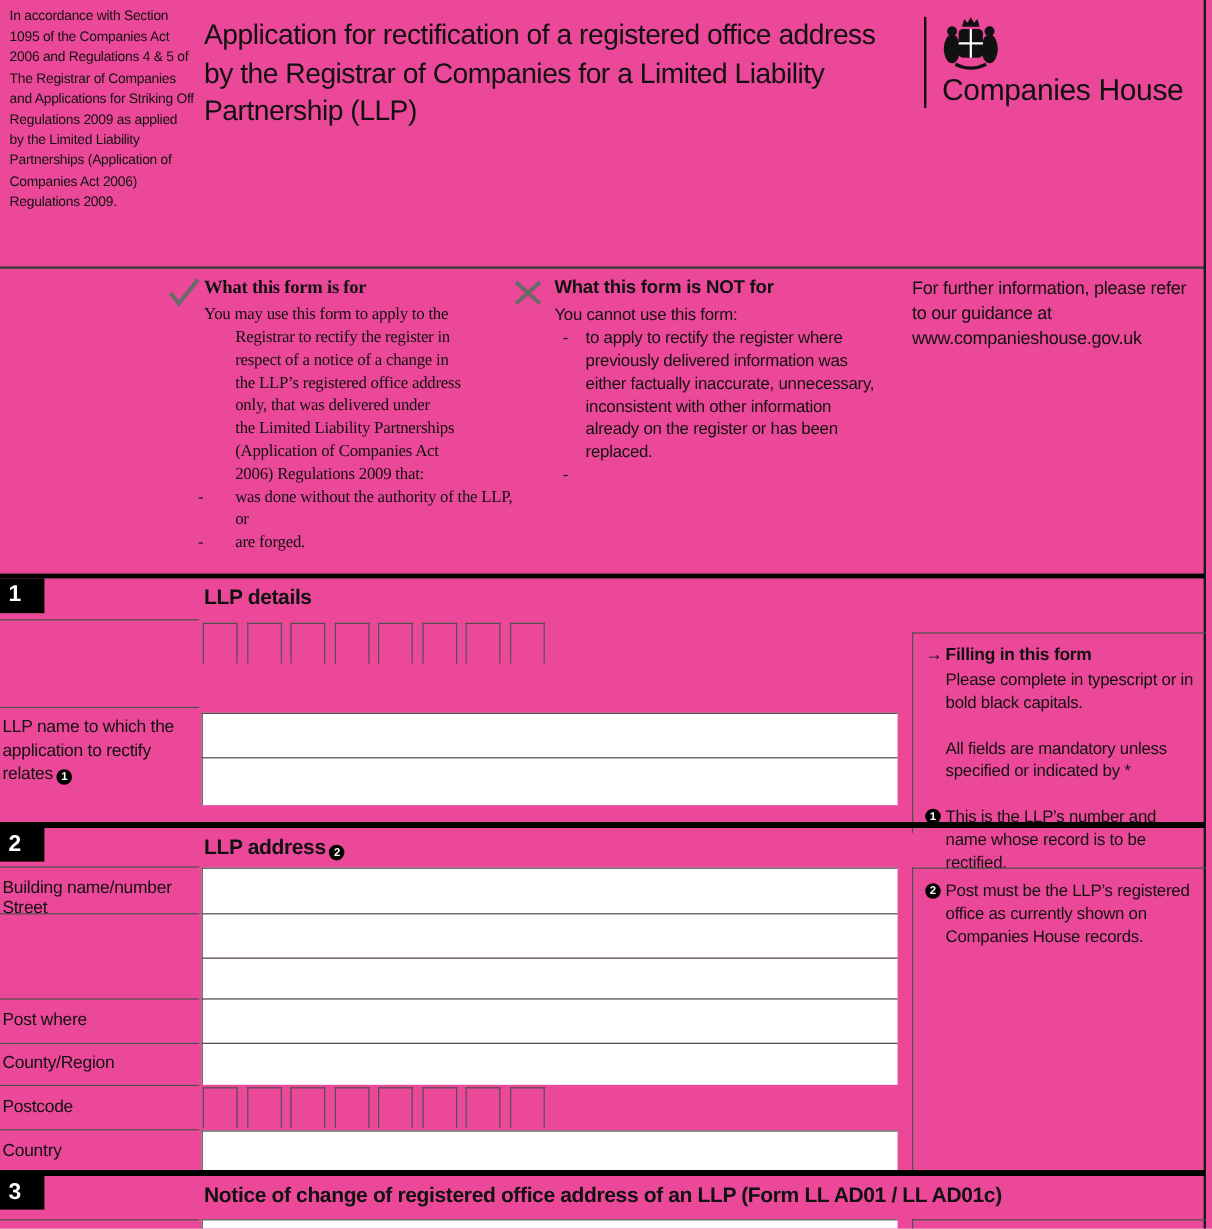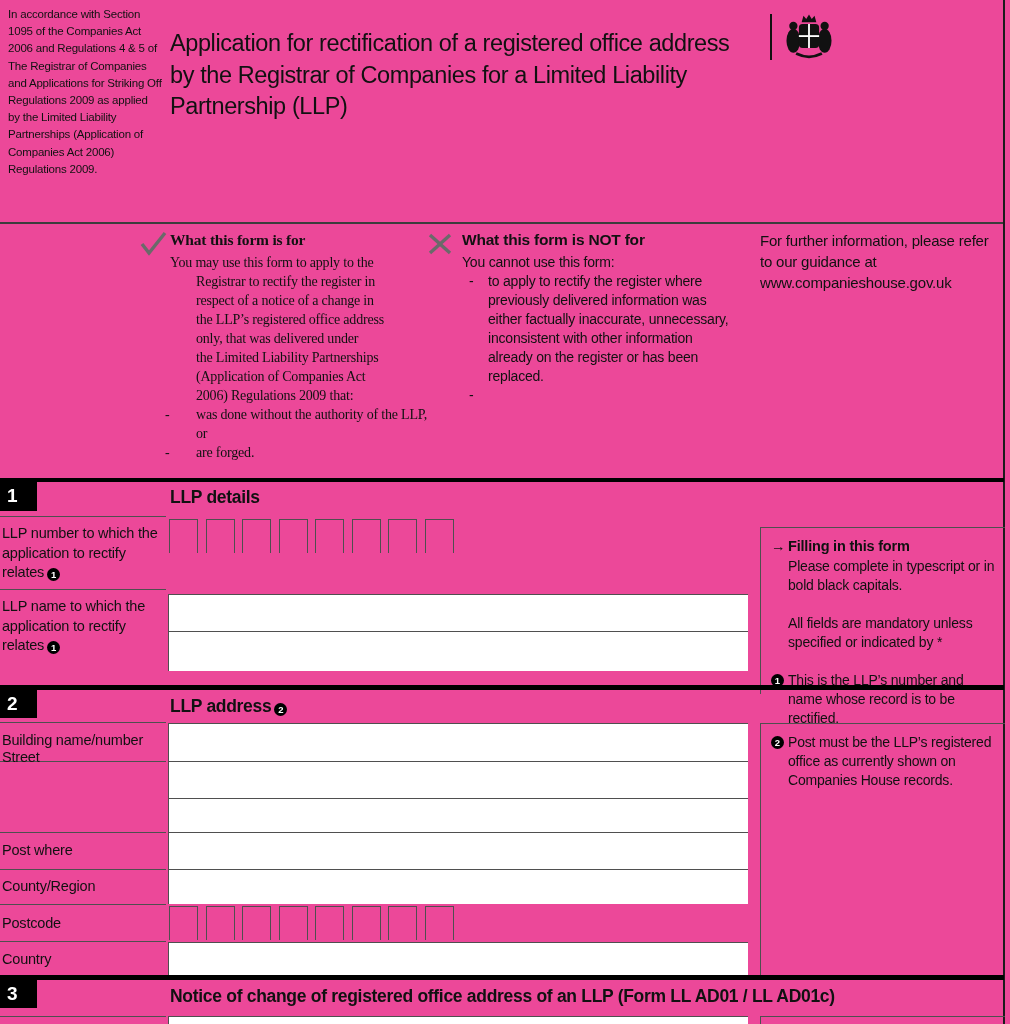--- a/index.html
+++ b/index.html
@@ -9,21 +9,21 @@
     position:relative; width:1010px; height:1024px; background:#ec4899;
     overflow:hidden; letter-spacing:-0.2px;
   }
   .abs { position:absolute; }
 
   
   .legal { left:8px; top:6px; width:154px; font-size:11.5px; line-height:17.2px; font-weight:400; }
   .titleblock { left:170px; top:8px; width:585px; }
   .form-code { font-size:40px; line-height:48px; letter-spacing:-1px; }
   .form-code b { font-weight:700; }
-  .form-title { margin-top:20px; font-size:23.5px; line-height:31.5px; letter-spacing:-0.4px; }
+  .form-title { margin-top:6px; font-size:23.5px; line-height:31.5px; letter-spacing:-0.4px; }
   .logo { left:770px; top:14px; width:236px; border-left:2px solid #111; padding-left:13px; }
   .wordmark { font-size:25px; letter-spacing:-0.3px; margin-top:1px; white-space:nowrap; }
   .hdr-divider { left:0; top:222px; width:1005px; height:2px; background:#3c3c3c; }
   .page-border { left:1003px; top:0; width:2px; height:1024px; background:#1b1b1b; }
 
   
   .icolumn { font-size:14px; line-height:19px; }
   .icol-title { font-size:15.5px; font-weight:700; line-height:20px; }
   .line { }
   .cont { padding-left:33px; }
@@ -75,20 +75,21 @@
         <circle cx="9" cy="13" r="4.5" fill="#111"></circle>
         <ellipse cx="43" cy="29" rx="7.5" ry="13" fill="#111"></ellipse>
         <circle cx="43" cy="13" r="4.5" fill="#111"></circle>
         <path d="M18 9 h16 l-2 -7 -3 3.5 -3 -5 -3 5 -3 -3.5 z" fill="#111"></path>
         <rect x="15" y="11" width="22" height="26" rx="4" fill="#111"></rect>
         <line x1="26" y1="11" x2="26" y2="37" stroke="#fff" stroke-width="2"></line>
         <line x1="15" y1="24" x2="37" y2="24" stroke="#fff" stroke-width="2"></line>
         <path d="M12 43 q14 7 28 0" stroke="#111" stroke-width="3" fill="none"></path>
       </svg>
     </span>
+    <div class="wordmark">Companies House</div>
   </div>
 
   <div class="abs hdr-divider"></div>
   <div class="abs page-border"></div>
 
   <span class="abs" style="left:140px; top:231px;">
     <svg width="27" height="25" viewBox="0 0 27 25">
       <polyline points="2,13 9,22 25,2" fill="none" stroke="#6a6a6a" stroke-width="3.4"></polyline>
     </svg>
   </span>
@@ -130,23 +131,20 @@
     </div>
   </div>
 
   <div class="abs infocol" style="left:760px; top:230px; width:232px;">For further information, please refer to our guidance at www.companieshouse.gov.uk</div>
 
   <div class="abs black-bar" style="top:478px; height:3.5px;"></div>
   <div class="abs sec-badge" style="top:481.5px; height:29px;">1</div>
   <div class="abs sec-title" style="top:487px;">LLP details</div>
 
   <div class="abs label-div" style="top:516px;"></div>
-  <div class="abs row-label" style="top:524px;">
-    <span>LLP number to which the application to rectify relates</span><span class="note-ref">1</span>
-  </div>
   <div class="abs char-row" style="left:169px; top:519px;">
     <div class="char-cell"></div>
     <div class="char-cell"></div>
     <div class="char-cell"></div>
     <div class="char-cell"></div>
     <div class="char-cell"></div>
     <div class="char-cell"></div>
     <div class="char-cell"></div>
     <div class="char-cell"></div>
   </div>

